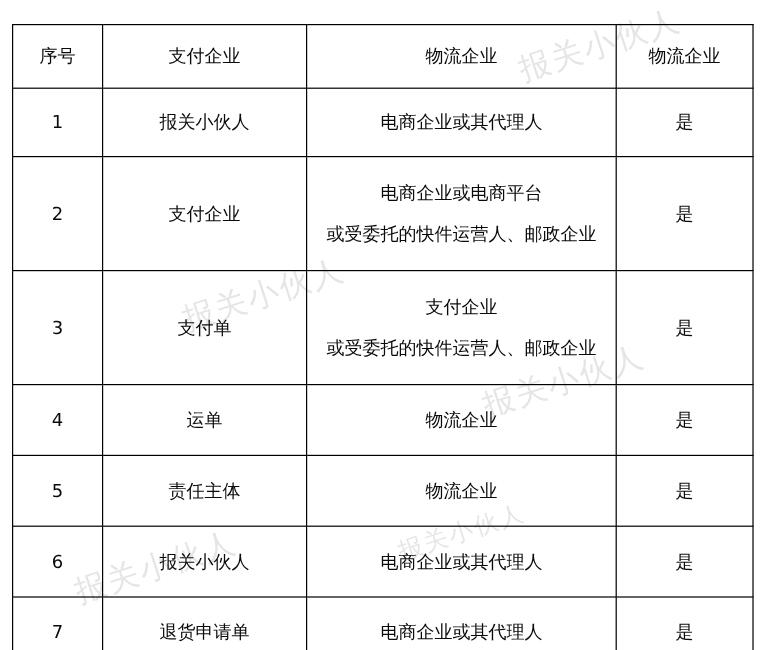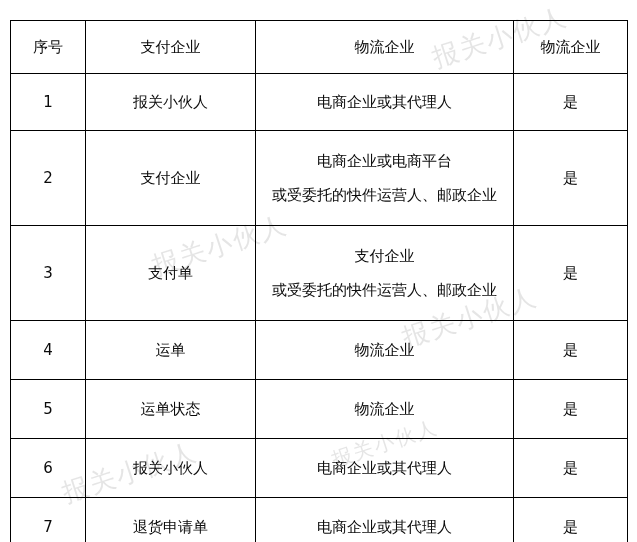--- a/index.html
+++ b/index.html
@@ -144,21 +144,21 @@
         <td>
           <div class="resp-multi">
             <span>物流企业</span>
           </div>
         </td>
         <td>是</td>
       </tr>
 
       <tr class="row-h3">
         <td>5</td>
-        <td>运单状态</td>
+        <td>责任主体</td>
         <td>
           <div class="resp-multi">
             <span>物流企业</span>
           </div>
         </td>
         <td>是</td>
       </tr>
 
       <tr class="row-h3">
         <td>6</td>

